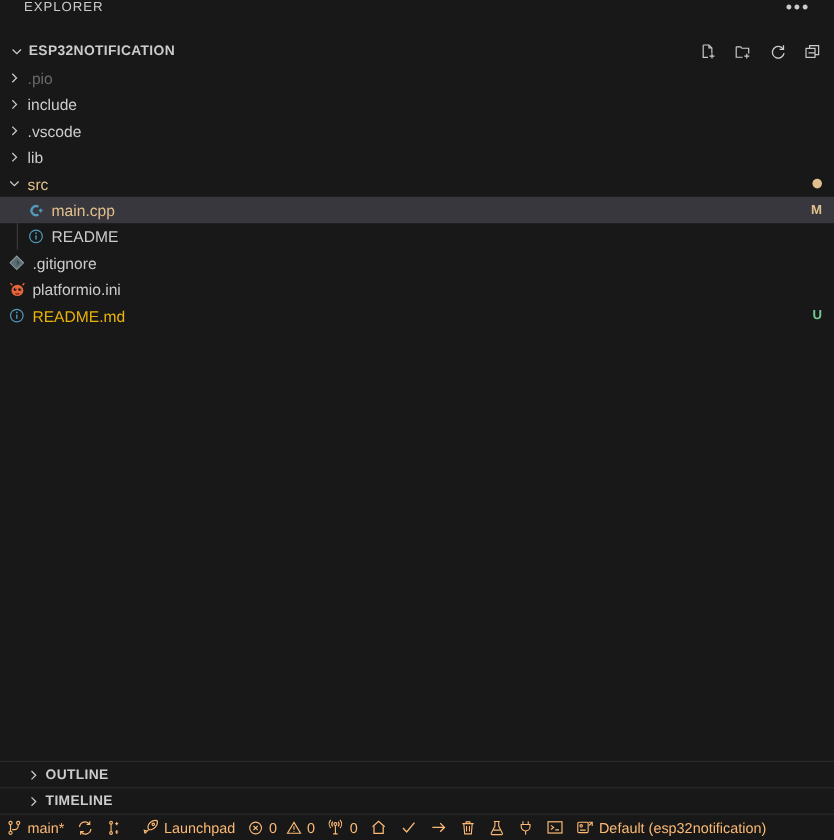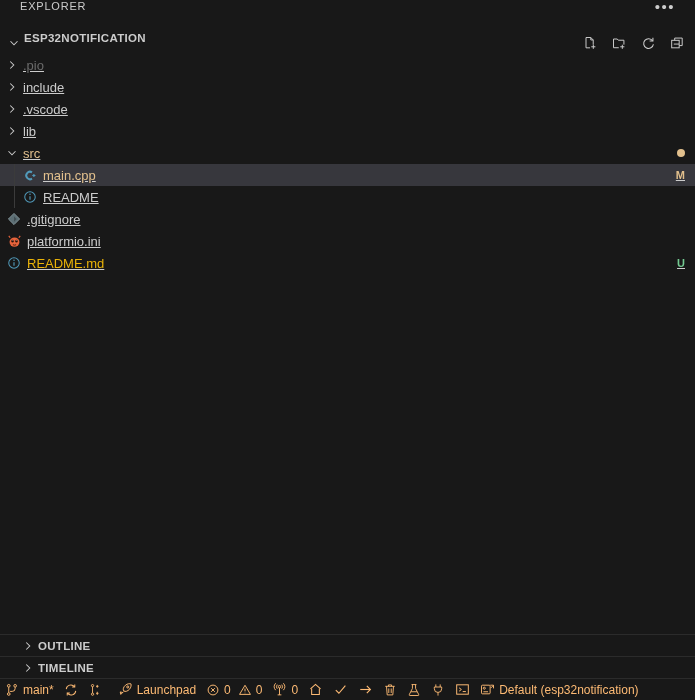--- a/index.html
+++ b/index.html
@@ -21,40 +21,40 @@
     text-transform:uppercase; flex:1;
   }
   #explorer-more{
     color:#cccccc; font-size:15px; line-height:8px;
     padding:3px 6px 9px 6px; cursor:pointer; border-radius:4px;
     letter-spacing:1.5px;
   }
 
   
   #root-header{
-    height:22px; display:flex; 
+    height:22px; display:flex; align-items:center;
     padding-left:6px; padding-right:8px; background:#181818;
   }
   #root-header .twisty{ width:16px; color:#cccccc; display:flex; align-items:center; justify-content:center; }
   #root-name{
     font-size:11.5px; font-weight:bold; color:#cccccc;
     letter-spacing:.3px; flex:1; margin-left:2px;
   }
   #root-actions{ display:flex; gap:9px; align-items:center; }
   #root-actions .act{
     width:20px;height:20px;display:flex;align-items:center;justify-content:center;
     cursor:pointer;border-radius:4px;color:#cccccc;
   }
 
   
   #file-tree{ background:#181818; }
   .row{
     height:22px; display:flex; align-items:center;
     position:relative; cursor:pointer; padding-right:10px;
-    font-size:13px; color:#cccccc; white-space:nowrap;text-decoration:underline;
+    font-size:13px; color:#cccccc; white-space:nowrap;
   }
   .row.selected{ background:#37373d; }
   .indent{ display:inline-block; flex:none; }
   .twisty-cell{
     width:16px; flex:none; display:flex; align-items:center; justify-content:center;
     color:#cccccc;
   }
   .icon-cell{
     width:20px; flex:none; display:flex; align-items:center; justify-content:center;
   }

